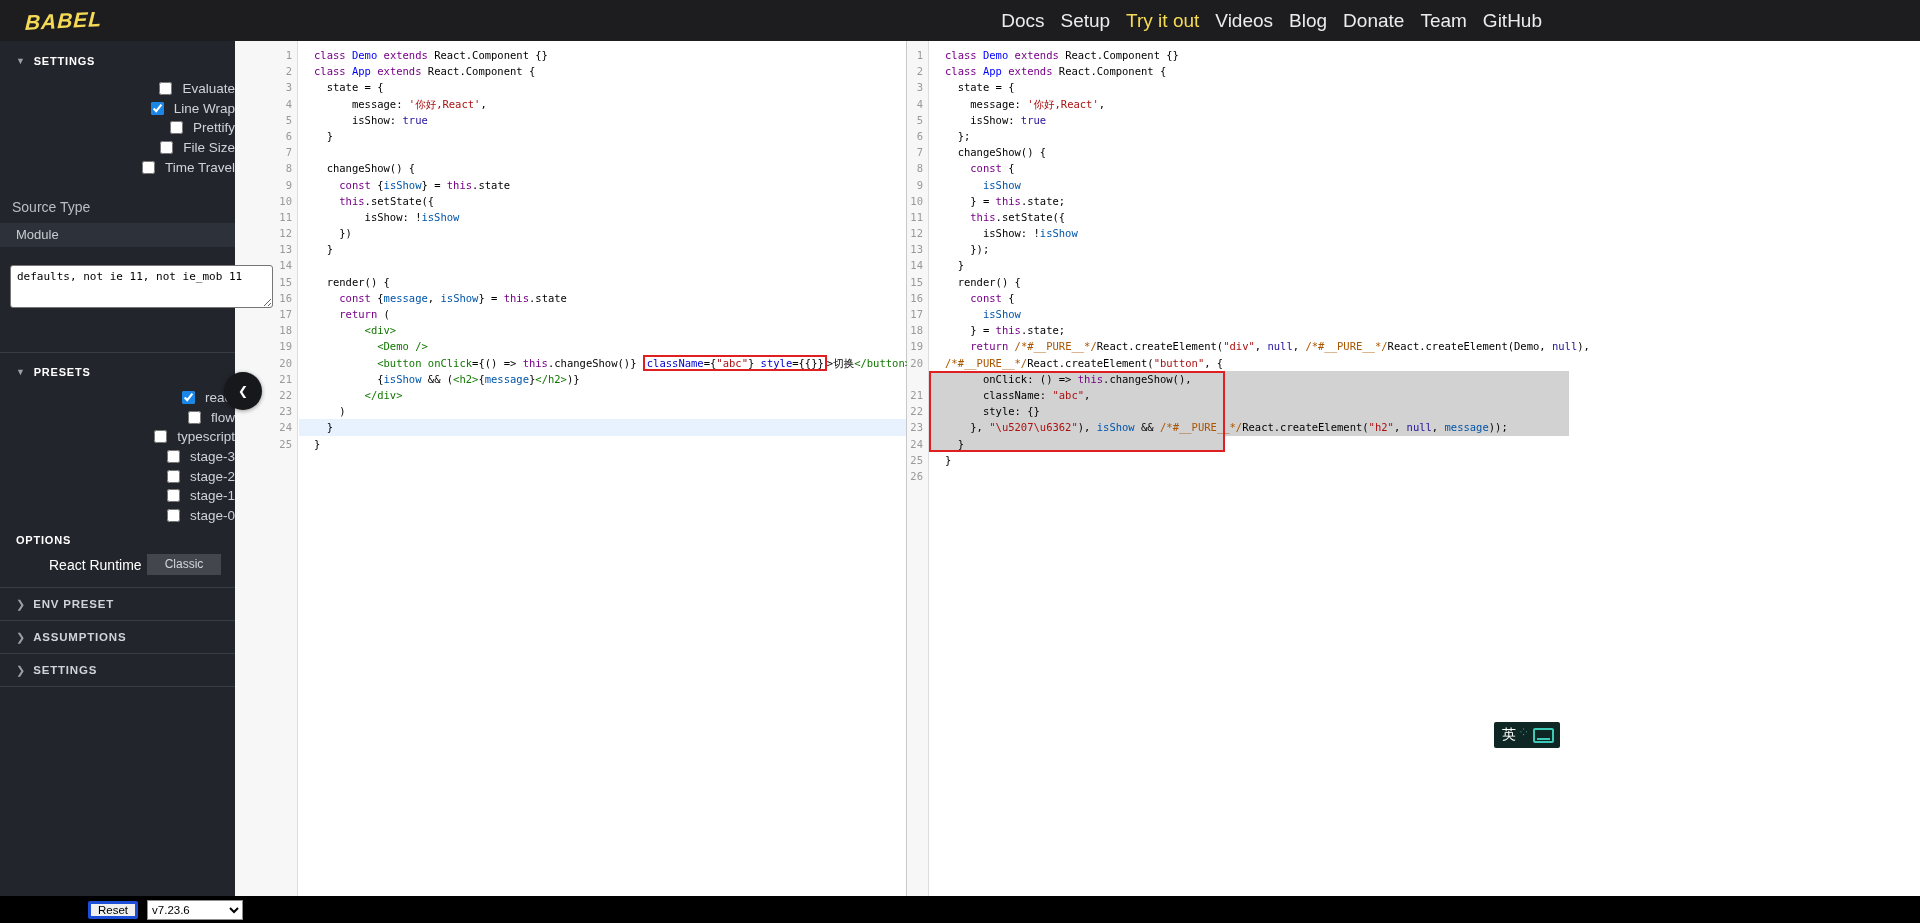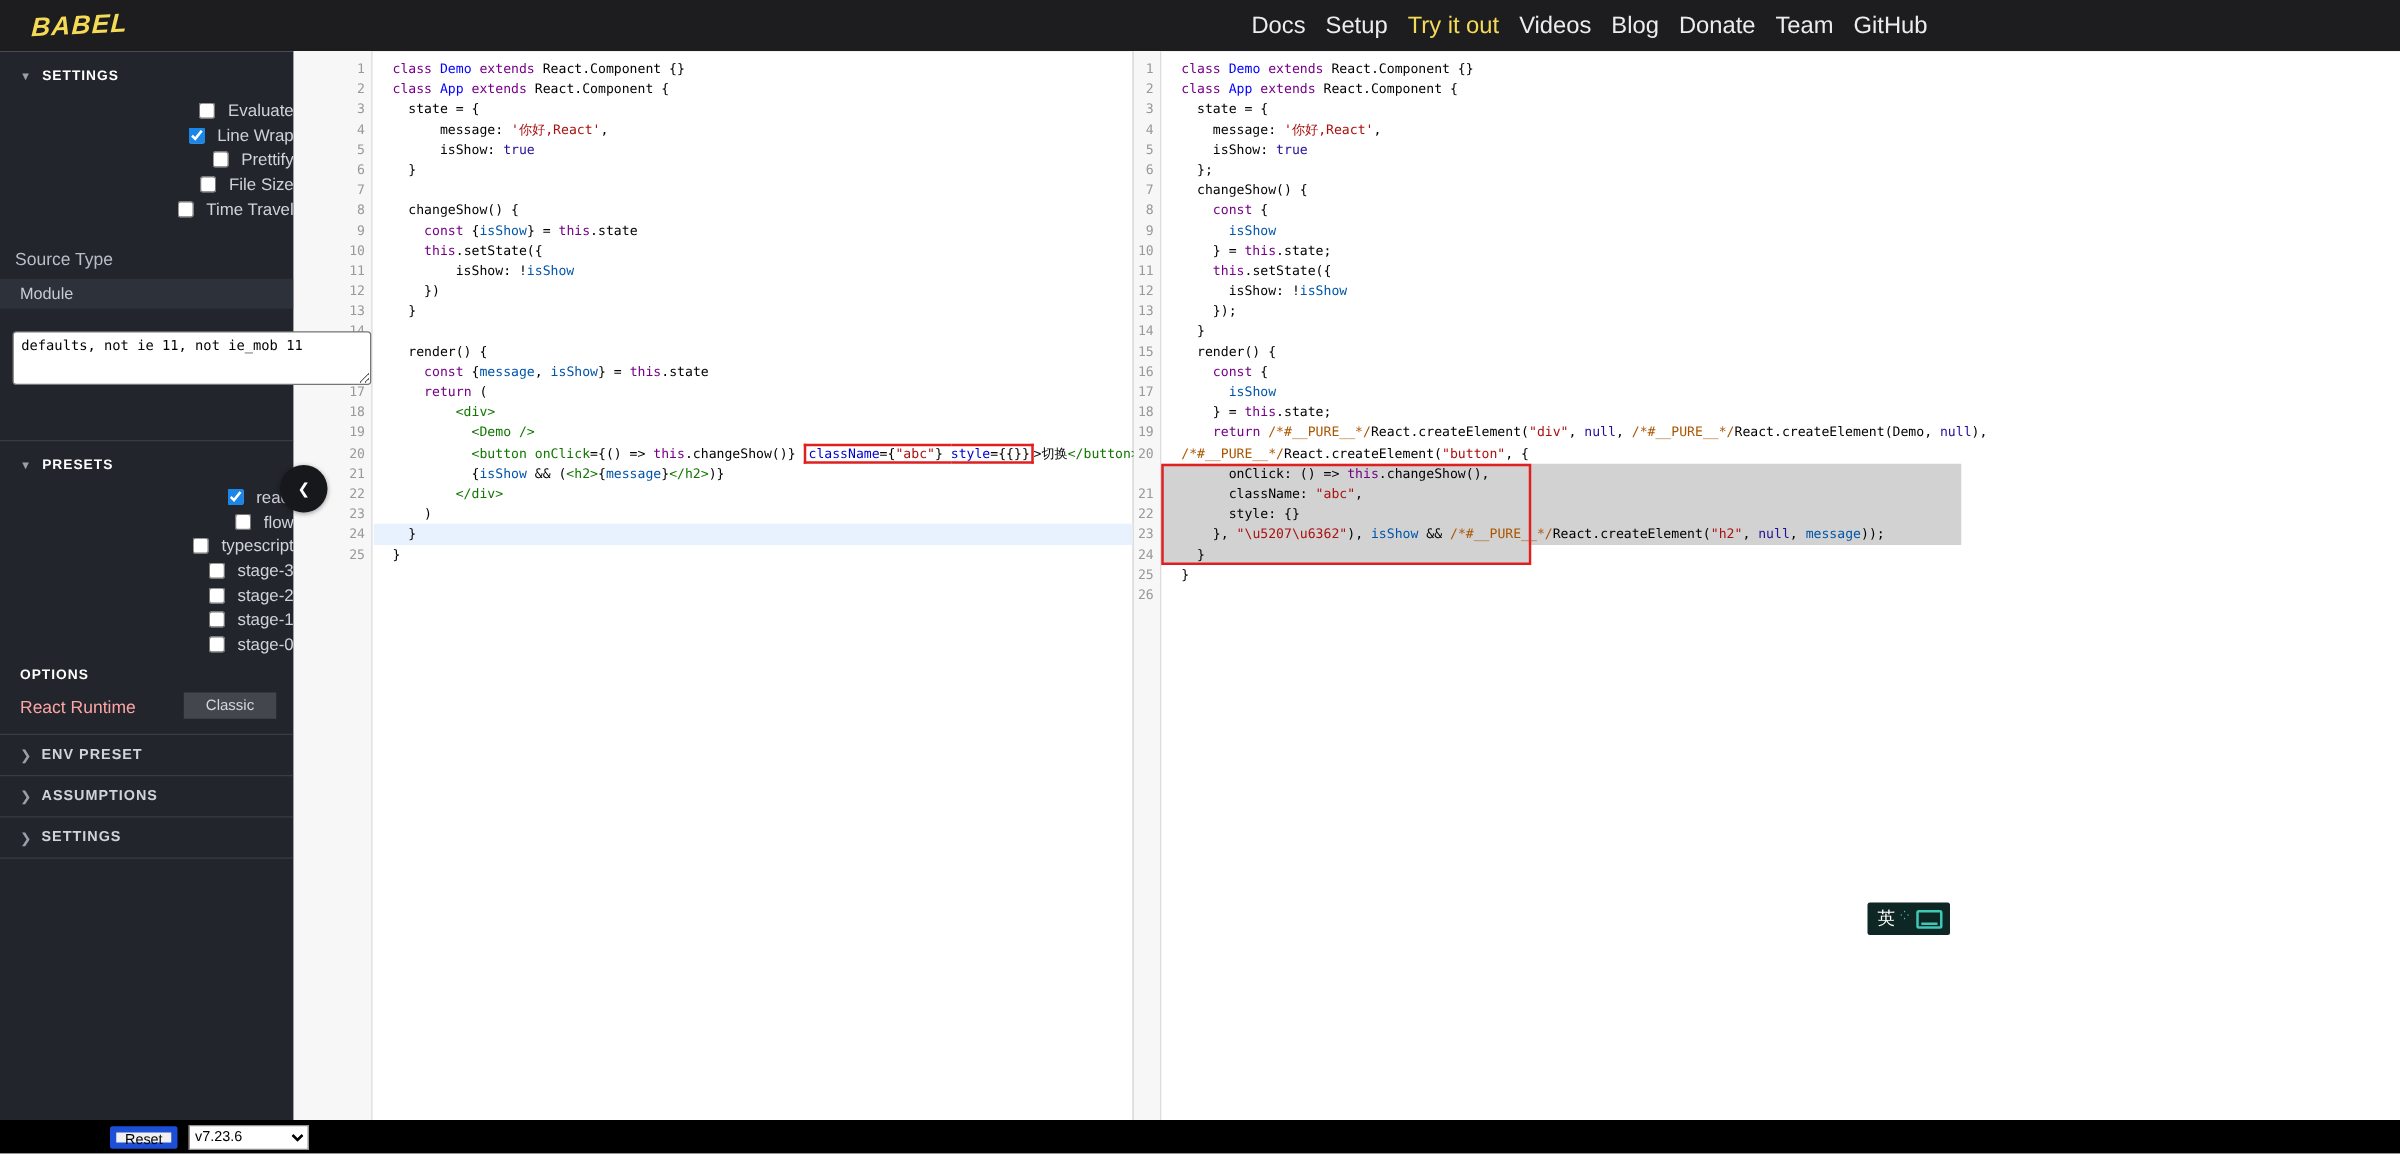--- a/index.html
+++ b/index.html
@@ -22,44 +22,44 @@
             letter-spacing:.8px;padding-left:16px;}
   .chev{color:#9aa0a8;font-size:9px;margin-right:8px;font-weight:normal;}
   .chk-row{display:flex;align-items:center;height:19.6px;padding-left:17px;cursor:pointer;justify-content:flex-end;}
   .chk-row input{width:13px;height:13px;margin:0 10px 0 0;accent-color:#1a86e8;cursor:pointer;}
   .chk-row span{font-size:13.5px;color:#cfd3d9;}
   .plain-label{font-size:14px;color:#b9bdc5;padding-left:12px;}
   #module-row{margin-top:8px;height:24px;line-height:24px;background:#2d3139;color:#c8ccd2;
               font-size:13px;padding-left:16px;cursor:pointer;}
   .divider{height:1px;background:#383c43;margin-top:12px;}
   #runtime-row{display:flex;align-items:center;margin-top:8px;padding-left:16px;}
-  #runtime-label{font-size:14px;color:#fca5a5;flex:1;}
+  #runtime-label{font-size:14px;color:#ffffff;flex:1;margin-left:33px;}
   #runtime-value{width:74px;height:21px;line-height:21px;text-align:center;background:#43464d;
                  color:#d3d6db;font-size:12px;margin-right:14px;cursor:pointer;}
   .collapsed-row{height:32px;display:flex;align-items:center;border-bottom:1px solid #383c43;
                  cursor:pointer;}
   .collapsed-row .chev{font-size:11px;}
   .collapsed-row b{color:#cfd4db;font-size:11.5px;letter-spacing:.8px;}
 
   
-  #targets-input{position:absolute;left:10px;top:265px;width:287px;height:43px;z-index:40;
+  #targets-input{position:absolute;left:10px;top:265px;width:263px;height:43px;z-index:40;
                  box-sizing:border-box;background:#fff;border:1px solid #767676;border-radius:3px;
                  font-family:"DejaVu Sans Mono",monospace;font-size:11px;color:#000;
                  padding:4px 6px;resize:both;overflow:hidden;line-height:14px;}
 
   
   #collapse-btn{position:absolute;left:224px;top:372px;width:38px;height:38px;border-radius:50%;
                 background:#16181c;z-index:60;display:flex;align-items:center;justify-content:center;
                 color:#fff;font-size:12px;cursor:pointer;box-shadow:0 1px 4px rgba(0,0,0,.4);}
 
   
   #bottombar{position:absolute;left:0;top:896px;width:1920px;height:27px;background:#000;
              display:flex;align-items:center;}
   #reset-btn{margin-left:88px;height:18px;font-size:11.5px;padding:0 7px;background:#f0f0f0;
-             border:5px solid #1d4ed8;border-radius:2px;cursor:pointer;color:#000;
+             border:3px solid #1d4ed8;border-radius:2px;cursor:pointer;color:#000;
              font-family:"Liberation Sans",sans-serif;}
   #version-select{margin-left:9px;width:96px;height:20px;font-size:11.5px;background:#fff;
                   border:1px solid #8f8f8f;cursor:pointer;font-family:"Liberation Sans",sans-serif;}
 
   
   #main{position:absolute;left:235px;top:41px;width:1685px;height:855px;background:#fff;}
   .pane{position:absolute;top:0;bottom:0;}
   #pane-src{left:0;width:671px;border-right:1px solid #c9c9c9;}
   #pane-out{left:672px;right:0;}
   .gutter{position:absolute;left:0;top:0;bottom:0;background:#f7f7f7;border-right:1px solid #ddd;

